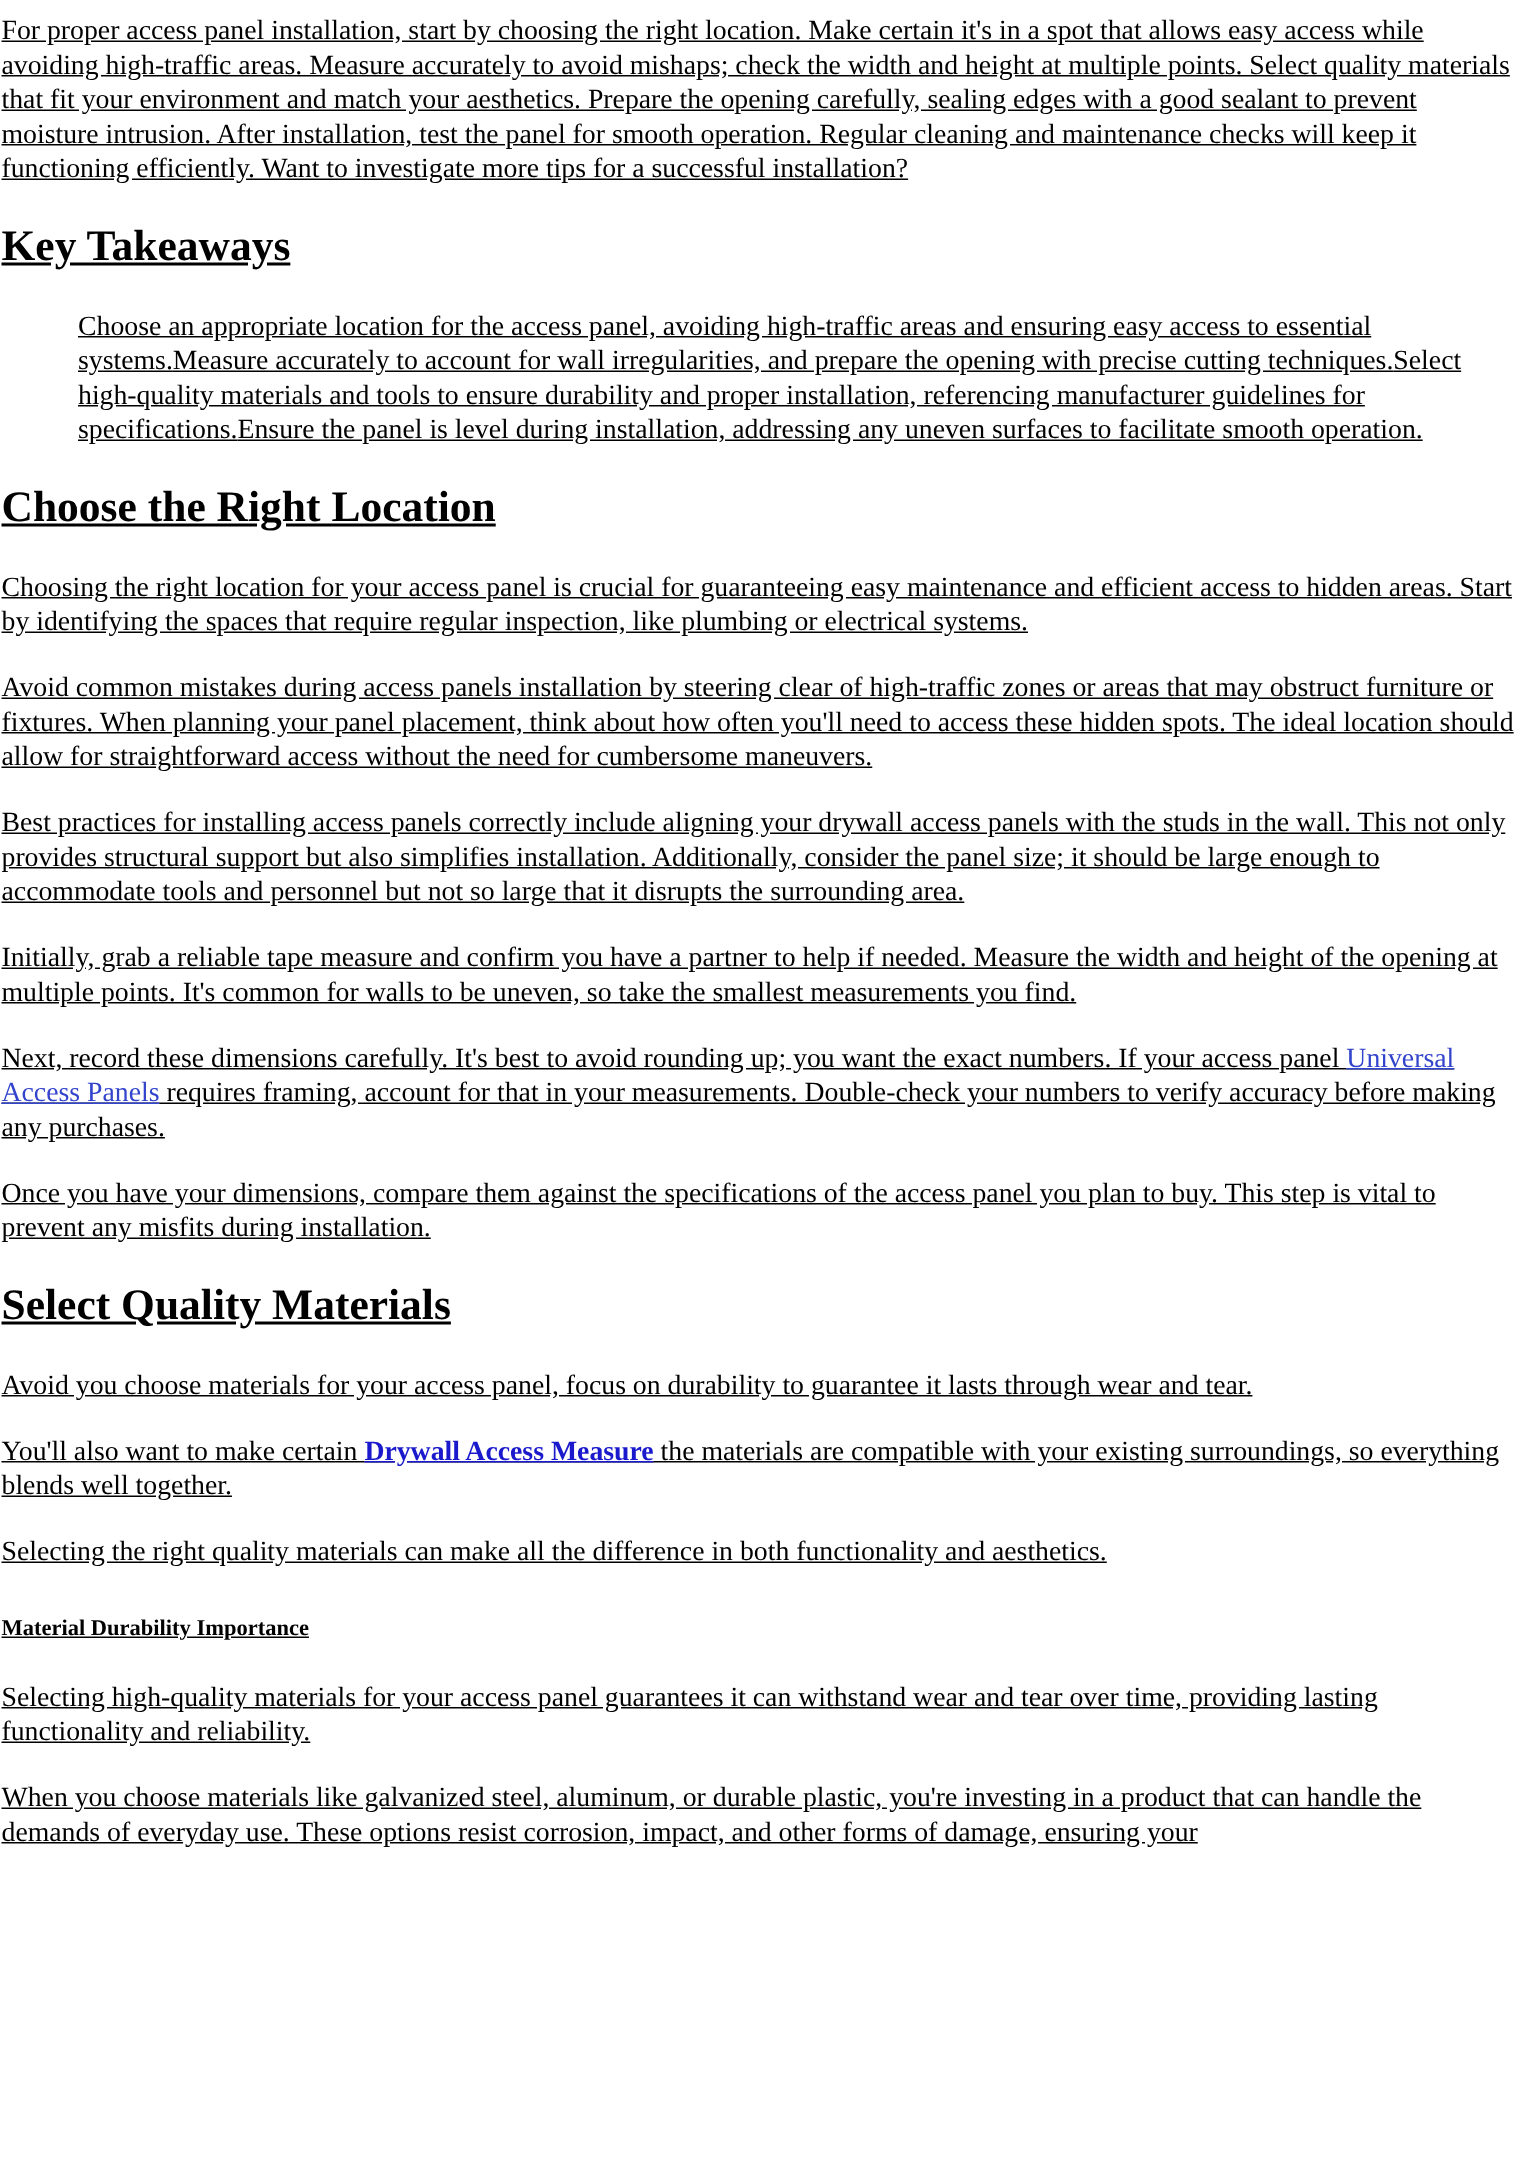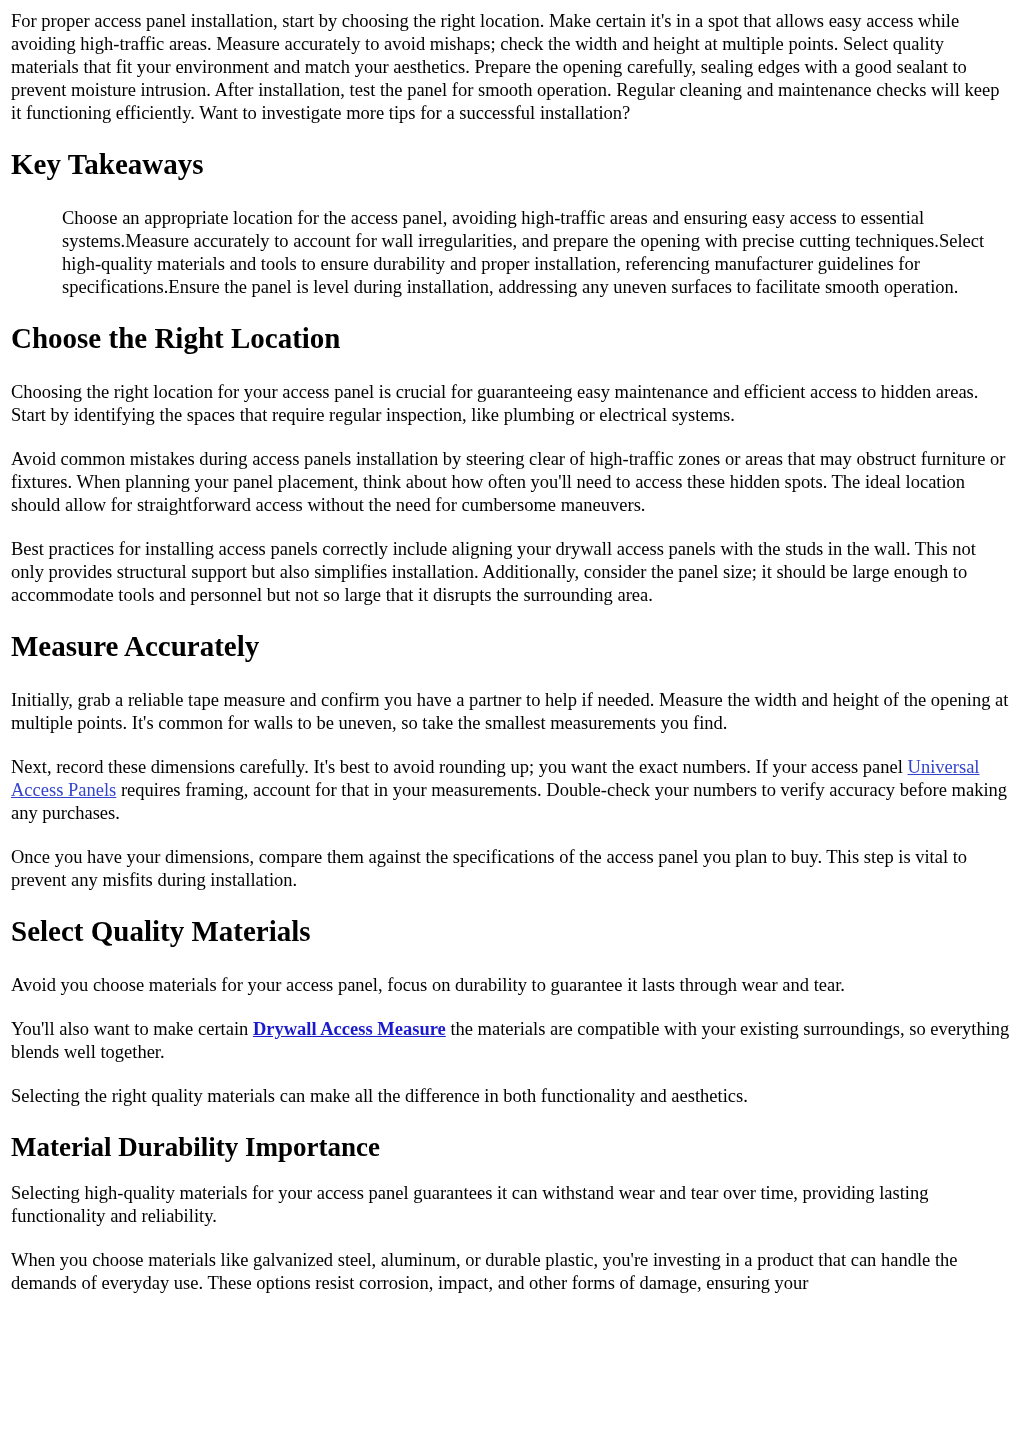--- a/index.html
+++ b/index.html
@@ -10,33 +10,34 @@
     body {
       width: 1024px;
       height: 1448px;
       overflow: hidden;
       font-family: "Liberation Serif", "DejaVu Serif", serif;
       color: #000000;
       font-size: 18.5px;
       line-height: 23px;
     }
     .page {
-      padding: 10px 11px 0 11px;
+      padding: 10px 11px 0 1px;
+      text-decoration: underline;
     }
     p {
       margin: 0 0 21px 0;
     }
     h2 {
       font-size: 29px;
       line-height: 34px;
       font-weight: bold;
       margin: 22px 0 26px 0;
     }
     h3 {
-      font-size: 27px;
+      font-size: 15px;
       line-height: 26px;
       font-weight: bold;
       margin: 26px 0 22px 0;
     }
     ul.takeaways {
       list-style: none;
       margin: 14px 0 21px 0;
       padding: 0 0 0 51px;
     }
     ul.takeaways li {
@@ -62,21 +63,20 @@
   <h2>Key Takeaways</h2>
   <ul class="takeaways">
     <li>Choose an appropriate location for the access panel, avoiding high-traffic areas and ensuring easy access to essential systems.</li><li>Measure accurately to account for wall irregularities, and prepare the opening with precise cutting techniques.</li><li>Select high-quality materials and tools to ensure durability and proper installation, referencing manufacturer guidelines for specifications.</li><li>Ensure the panel is level during installation, addressing any uneven surfaces to facilitate smooth operation.</li>
   </ul>
 
   <h2>Choose the Right Location</h2>
   <p>Choosing the right location for your access panel is crucial for guaranteeing easy maintenance and efficient access to hidden areas. Start by identifying the spaces that require regular inspection, like plumbing or electrical systems.</p>
   <p>Avoid common mistakes during access panels installation by steering clear of high-traffic zones or areas that may obstruct furniture or fixtures. When planning your panel placement, think about how often you'll need to access these hidden spots. The ideal location should allow for straightforward access without the need for cumbersome maneuvers.</p>
   <p>Best practices for installing access panels correctly include aligning your drywall access panels with the studs in the wall. This not only provides structural support but also simplifies installation. Additionally, consider the panel size; it should be large enough to accommodate tools and personnel but not so large that it disrupts the surrounding area.</p>
 
-  <h2>Measure Accurately</h2>
   <p>Initially, grab a reliable tape measure and confirm you have a partner to help if needed. Measure the width and height of the opening at multiple points. It's common for walls to be uneven, so take the smallest measurements you find.</p>
   <p><span>Next, record these dimensions carefully. It's best to avoid rounding up; you want the exact numbers. If your access panel </span><a class="link-plain" href="#">Universal Access Panels</a><span> requires framing, account for that in your measurements. Double-check your numbers to verify accuracy before making any purchases.</span></p>
   <p>Once you have your dimensions, compare them against the specifications of the access panel you plan to buy. This step is vital to prevent any misfits during installation.</p>
 
   <h2>Select Quality Materials</h2>
   <p>Avoid you choose materials for your access panel, focus on durability to guarantee it lasts through wear and tear.</p>
   <p><span>You'll also want to make certain </span><a class="link-bold" href="#">Drywall Access Measure</a><span> the materials are compatible with your existing surroundings, so everything blends well together.</span></p>
   <p>Selecting the right quality materials can make all the difference in both functionality and aesthetics.</p>
 
   <h3>Material Durability Importance</h3>

